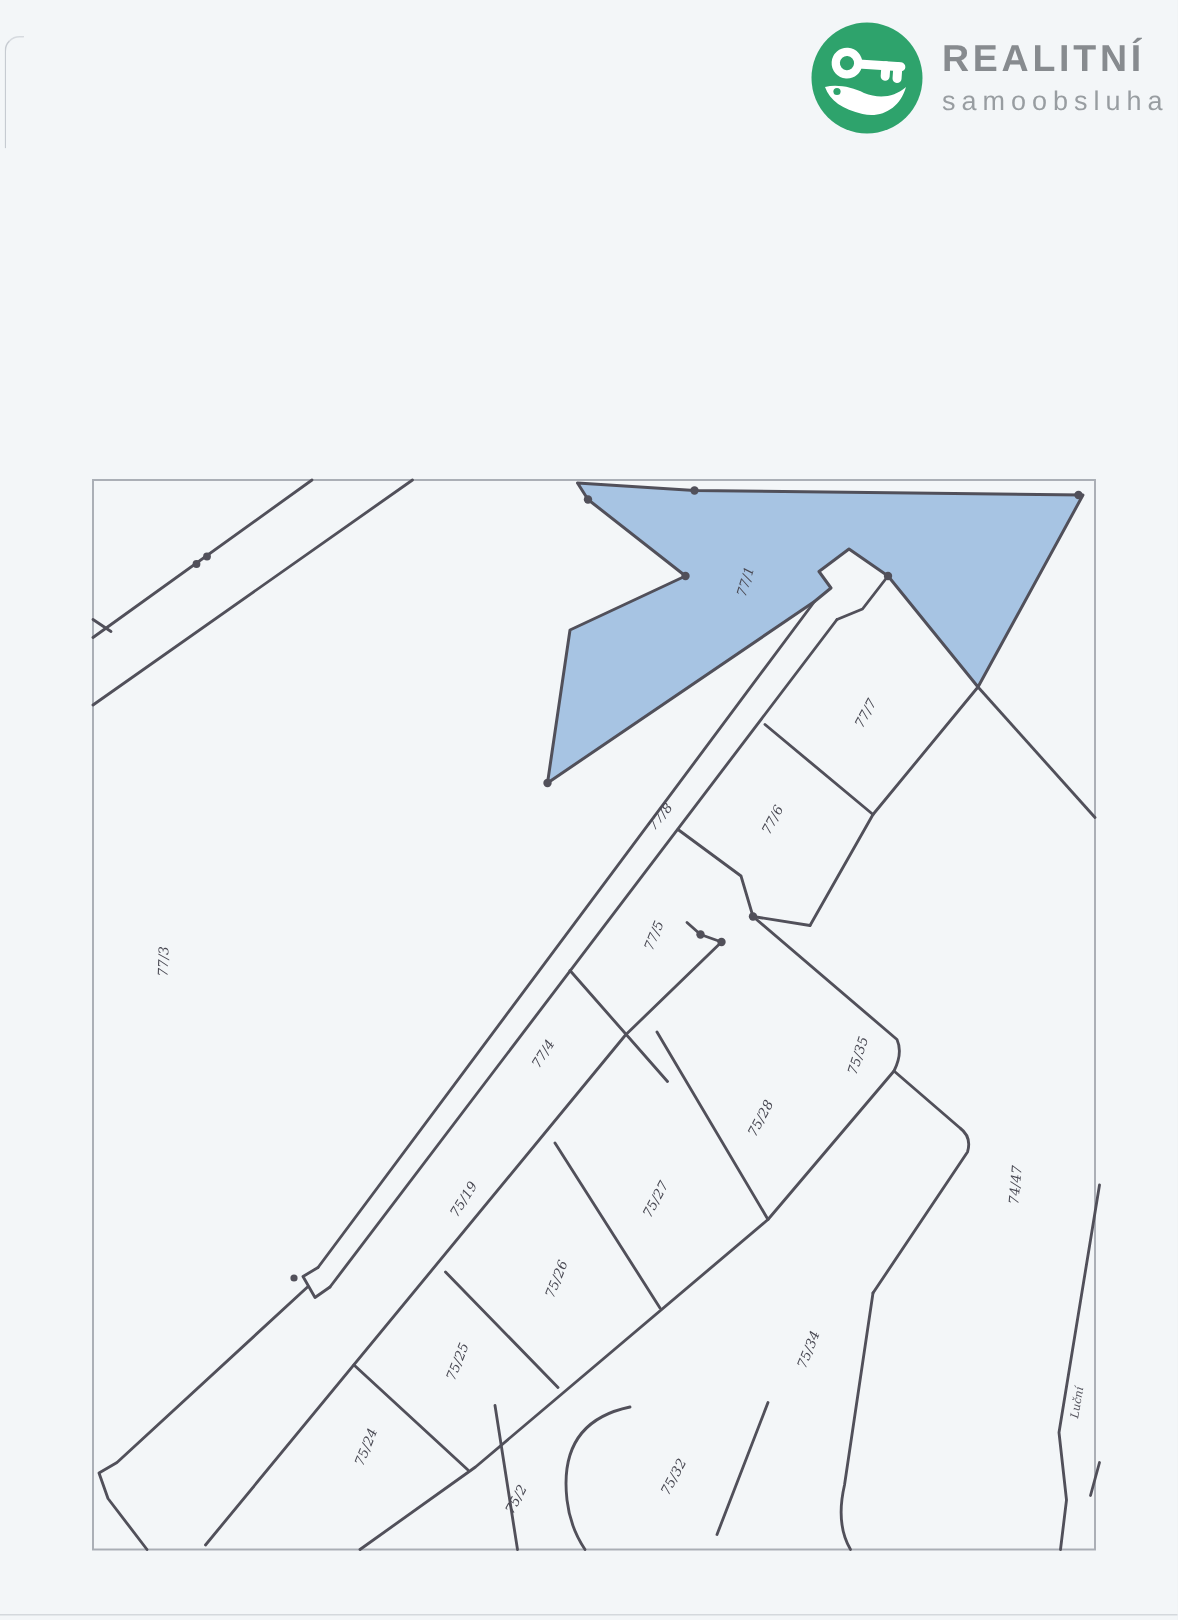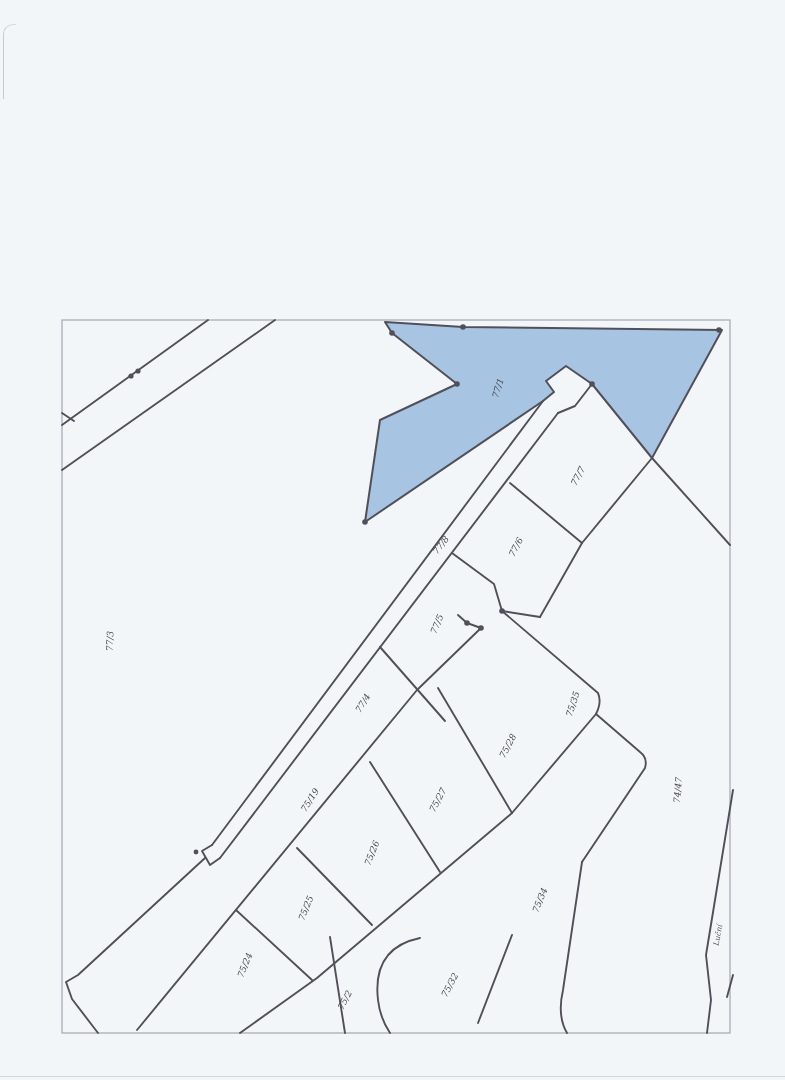--- a/index.html
+++ b/index.html
@@ -50,20 +50,40 @@
   }
 </style>
 </head>
 <body>
 
 <div class="page">
 
   <div class="edge-left"></div>
   <div class="edge-bottom"></div>
 
+  <div class="brand">
+    <svg class="brand-icon" width="76" height="76" viewBox="-38 -38 76 76">
+      <circle cx="0" cy="0" r="37" fill="#2ea36c"></circle>
+
+      <g fill="none" stroke="#ffffff" stroke-width="6" stroke-linecap="round" transform="rotate(4)">
+        <circle cx="-14" cy="-9" r="7.5" stroke-width="5.5"></circle>
+        <path d="M-6,-9 L22,-9"></path>
+        <path d="M12,-9 L12,-2"></path>
+        <path d="M20,-9 L20,-1"></path>
+      </g>
+
+      <path d="M-28,6 C-20,4 -10,6 -2,10 C8,14 18,13 26,6
+               C22,20 10,27 -3,24 C-16,21 -25,15 -28,6 Z" fill="#ffffff"></path>
+      <circle cx="-20" cy="9" r="2.4" fill="#2ea36c"></circle>
+    </svg>
+    <div class="brand-text">
+      <div class="brand-name">REALITNÍ</div>
+      <div class="brand-sub">samoobsluha</div>
+    </div>
+  </div>
 
   <svg class="map-svg" width="785" height="1080" viewBox="0 0 785 1080">
 
     <rect x="62" y="320" width="668" height="713" fill="none" stroke="#a9aeb5" stroke-width="1.3"></rect>
 
     <path d="M385,322 L463,327 L722,330 L652,458 L592,384 L566,366 L546,381 L554,392 L543,401
              L365,522 L380,420 L457,384 L392,333 Z" fill="#a7c4e3" stroke="#51505a" stroke-width="2" stroke-linejoin="round"></path>
 
     <g fill="none" stroke="#51505a" stroke-width="1.9" stroke-linecap="round" stroke-linejoin="round">
 

